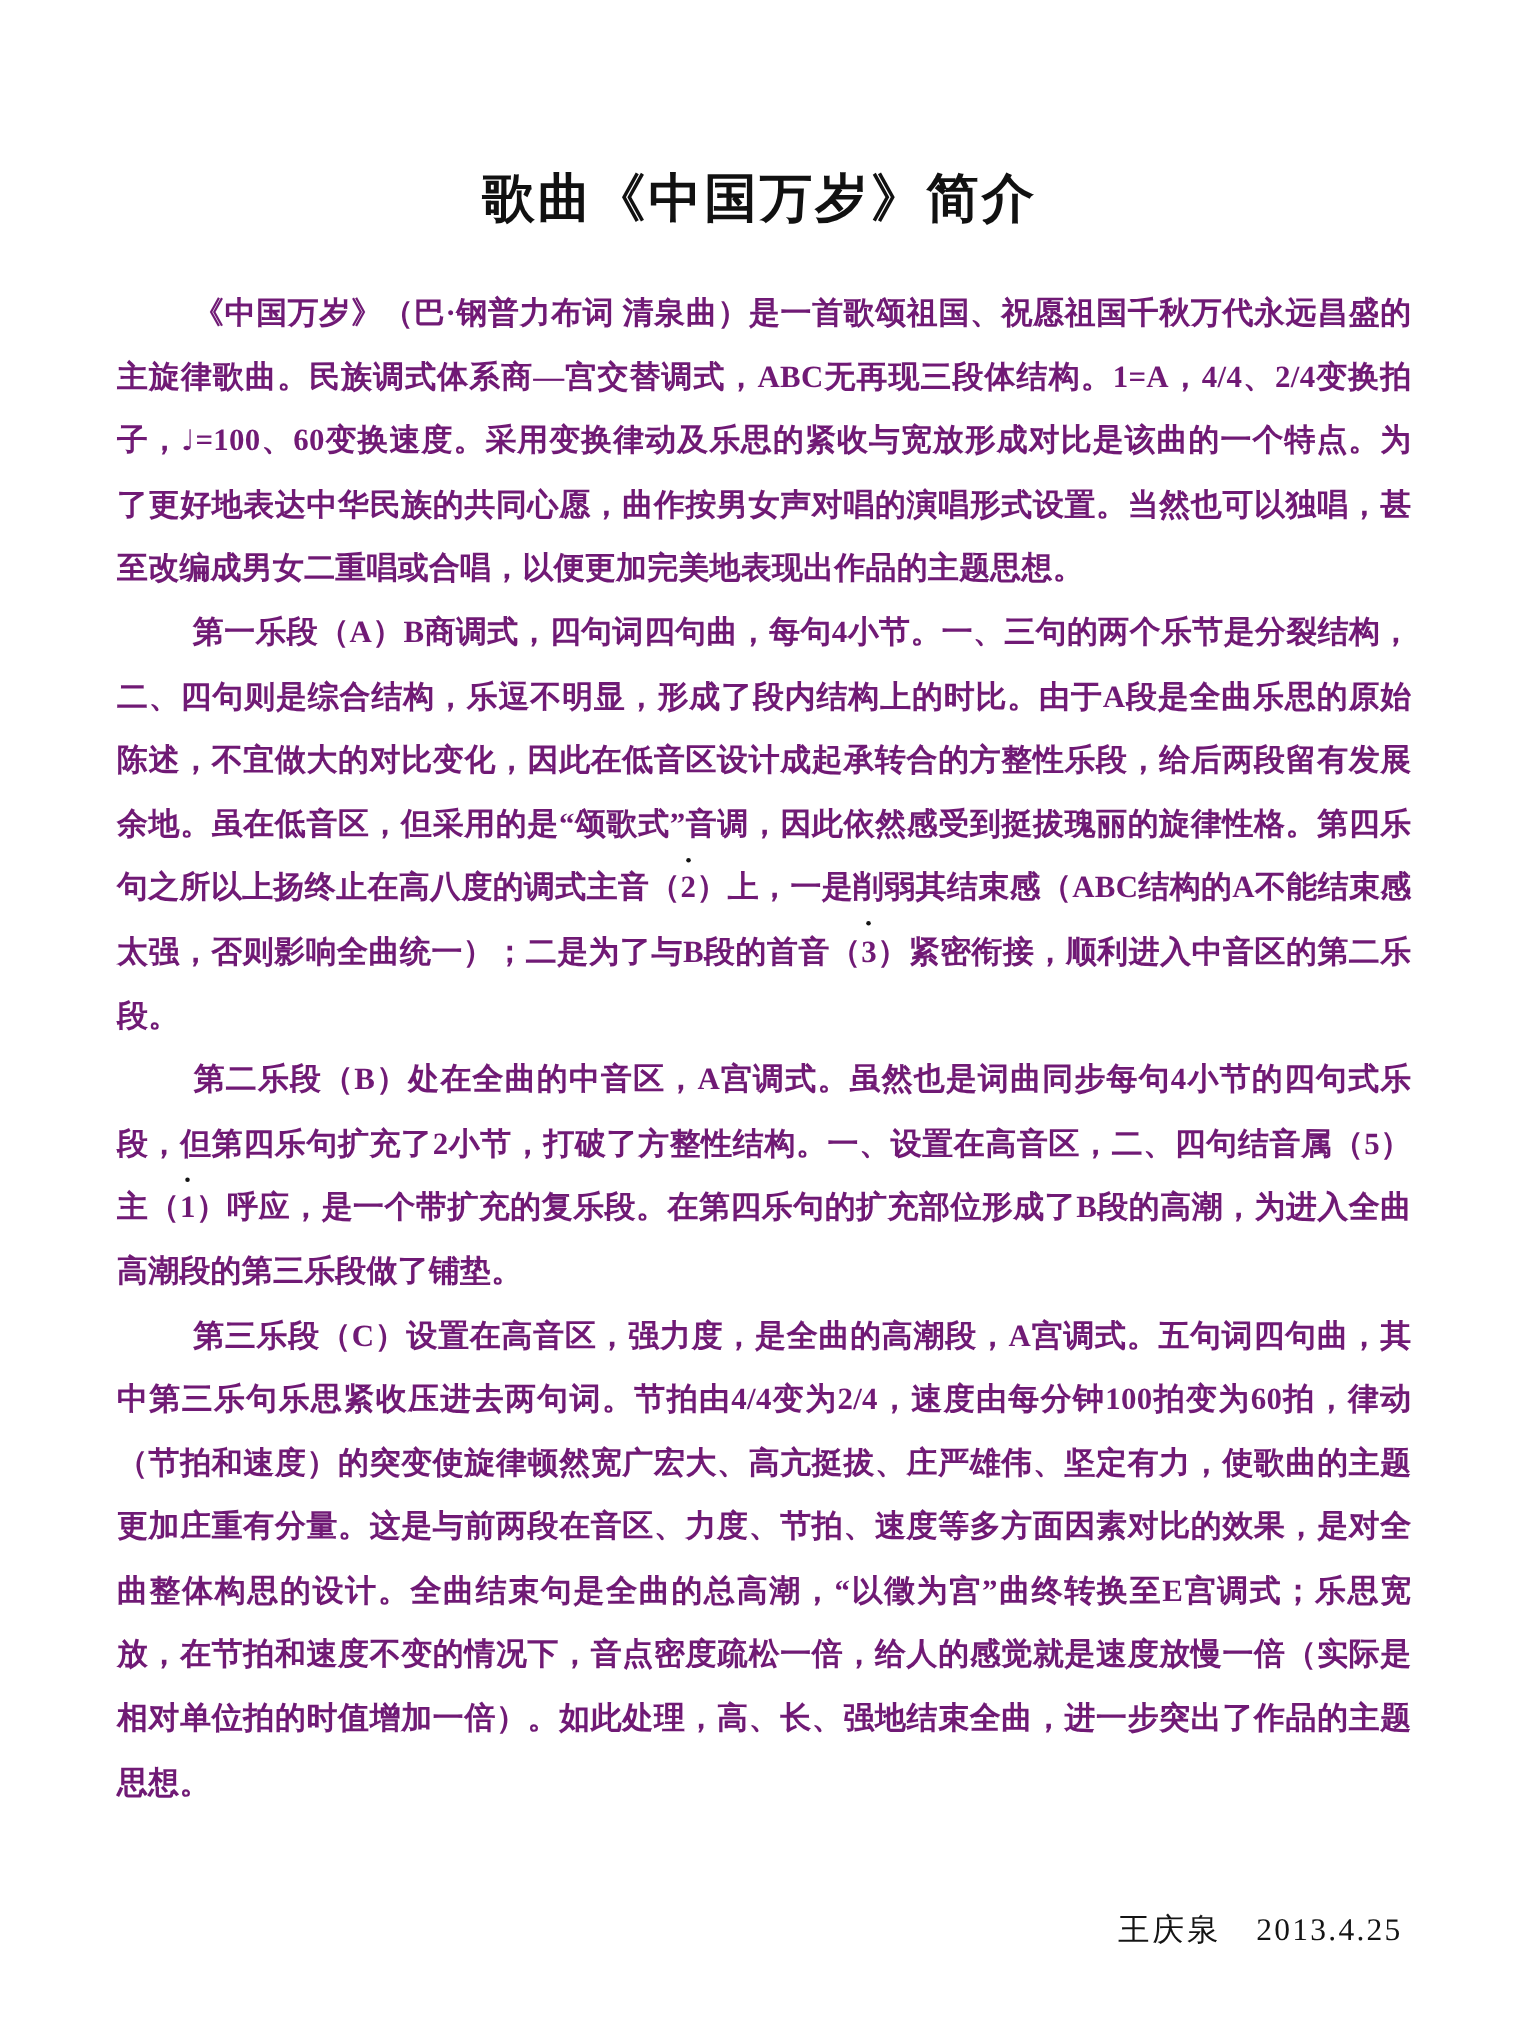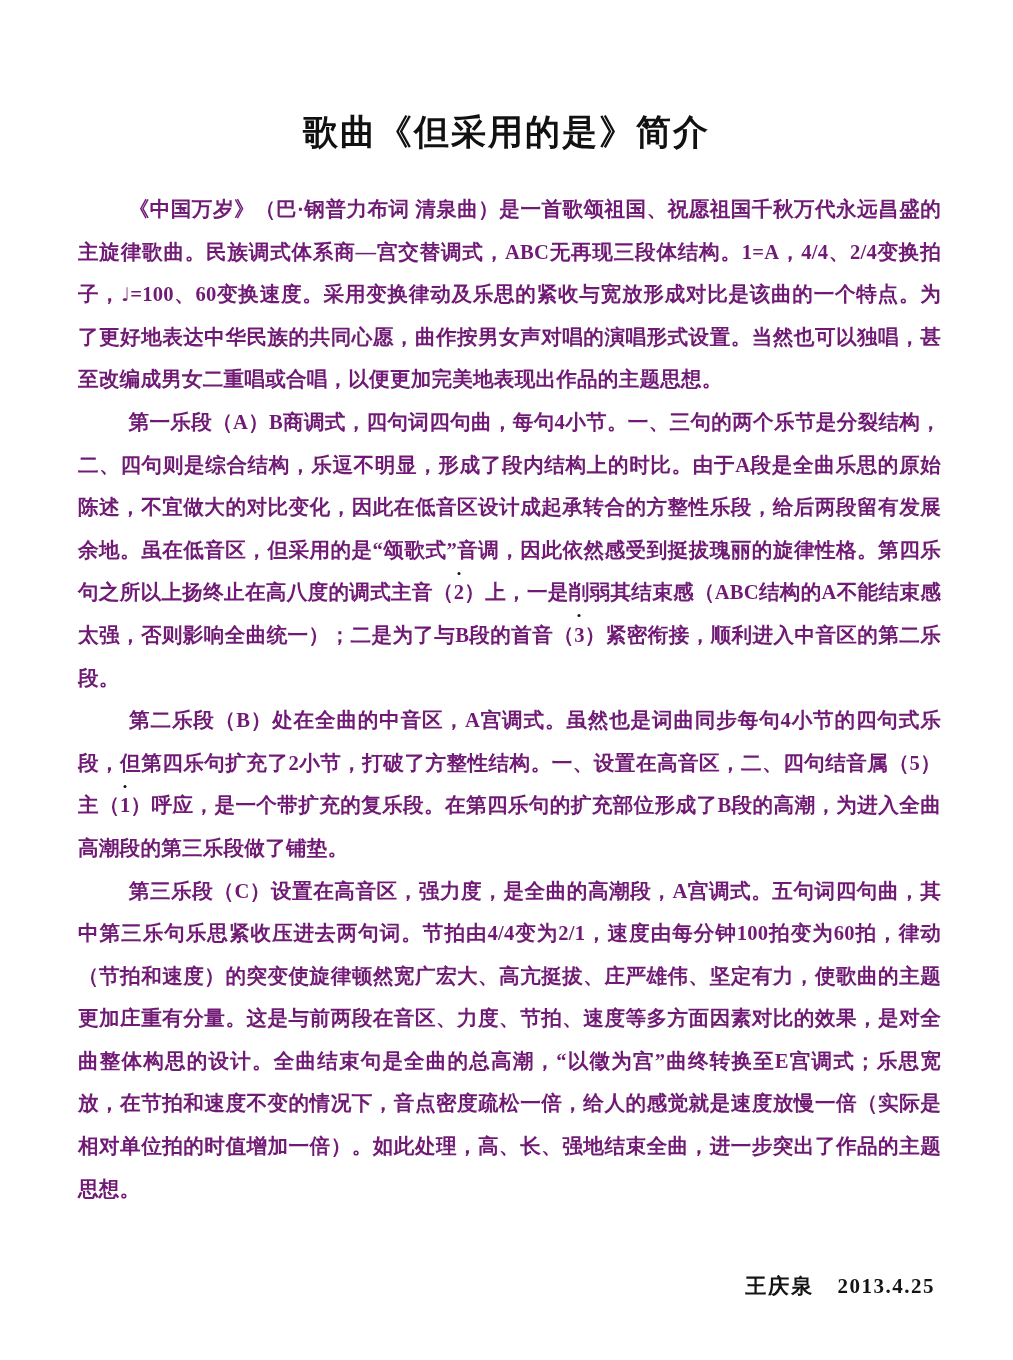--- a/index.html
+++ b/index.html
@@ -63,21 +63,21 @@
   }
 
   .sig-row {
     position: absolute;
     left: 0;
     right: 0;
     top: 1272px;
     padding-right: 78px;
     text-align: right;
     font-size: 21px;
-    font-weight: bold;
+    font-weight: normal;
     color: #141414;
     font-family: "Liberation Serif", "DejaVu Serif", serif;
   }
   .sig-name {
     letter-spacing: 2px;
   }
   .sig-date {
     margin-left: 18px;
     letter-spacing: 1.5px;
     font-family: "Liberation Serif", "DejaVu Serif", serif;
@@ -107,27 +107,27 @@
   }
   .latin {
     font-family: "Liberation Serif", "DejaVu Serif", serif;
   }
 </style>
 </head>
 <body>
 
 <div class="page">
 
-  <h1 class="doc-title">歌曲《但采用的是》简介</h1>
+  <h1 class="doc-title">歌曲《中国万岁》简介</h1>
 
   <div class="body-block">
     <p class="para" id="para-0"><span class="indent"></span><span>《中国万岁》（巴·钢普力布词  清泉曲）是一首歌颂祖国、祝愿祖国千秋万代永远昌盛的主旋律歌曲。民族调式体系商—宫交替调式，ABC无再现三段体结构。1=A，4/4、2/4变换拍子，</span><span class="note-glyph">♩</span><span>=100、60变换速度。采用变换律动及乐思的紧收与宽放形成对比是该曲的一个特点。为了更好地表达中华民族的共同心愿，曲作按男女声对唱的演唱形式设置。当然也可以独唱，甚至改编成男女二重唱或合唱，以便更加完美地表现出作品的主题思想。</span></p>
     <p class="para" id="para-1"><span class="indent"></span><span>第一乐段（A）B商调式，四句词四句曲，每句4小节。一、三句的两个乐节是分裂结构，二、四句则是综合结构，乐逗不明显，形成了段内结构上的时比。由于A段是全曲乐思的原始陈述，不宜做大的对比变化，因此在低音区设计成起承转合的方整性乐段，给后两段留有发展余地。虽在低音区，但采用的是“颂歌式”音调，因此依然感受到挺拔瑰丽的旋律性格。第四乐句之所以上扬终止在高八度的调式主音（</span><span class="jianpu latin"><span>2</span><span class="dot"></span></span><span>）上，一是削弱其结束感（ABC结构的A不能结束感太强，否则影响全曲统一）；二是为了与B段的首音（</span><span class="jianpu latin"><span>3</span><span class="dot"></span></span><span>）紧密衔接，顺利进入中音区的第二乐段。</span></p>
     <p class="para" id="para-2"><span class="indent"></span><span>第二乐段（B）处在全曲的中音区，A宫调式。虽然也是词曲同步每句4小节的四句式乐段，但第四乐句扩充了2小节，打破了方整性结构。一、设置在高音区，二、四句结音属（</span><span class="jianpu latin"><span>5</span></span><span>）主（</span><span class="jianpu latin"><span>1</span><span class="dot"></span></span><span>）呼应，是一个带扩充的复乐段。在第四乐句的扩充部位形成了B段的高潮，为进入全曲高潮段的第三乐段做了铺垫。</span></p>
-    <p class="para" id="para-3"><span class="indent"></span><span>第三乐段（C）设置在高音区，强力度，是全曲的高潮段，A宫调式。五句词四句曲，其中第三乐句乐思紧收压进去两句词。节拍由4/4变为2/1，速度由每分钟100拍变为60拍，律动（节拍和速度）的突变使旋律顿然宽广宏大、高亢挺拔、庄严雄伟、坚定有力，使歌曲的主题更加庄重有分量。这是与前两段在音区、力度、节拍、速度等多方面因素对比的效果，是对全曲整体构思的设计。全曲结束句是全曲的总高潮，“以徵为宫”曲终转换至E宫调式；乐思宽放，在节拍和速度不变的情况下，音点密度疏松一倍，给人的感觉就是速度放慢一倍（实际是相对单位拍的时值增加一倍）。如此处理，高、长、强地结束全曲，进一步突出了作品的主题思想。</span></p>
+    <p class="para" id="para-3"><span class="indent"></span><span>第三乐段（C）设置在高音区，强力度，是全曲的高潮段，A宫调式。五句词四句曲，其中第三乐句乐思紧收压进去两句词。节拍由4/4变为2/4，速度由每分钟100拍变为60拍，律动（节拍和速度）的突变使旋律顿然宽广宏大、高亢挺拔、庄严雄伟、坚定有力，使歌曲的主题更加庄重有分量。这是与前两段在音区、力度、节拍、速度等多方面因素对比的效果，是对全曲整体构思的设计。全曲结束句是全曲的总高潮，“以徵为宫”曲终转换至E宫调式；乐思宽放，在节拍和速度不变的情况下，音点密度疏松一倍，给人的感觉就是速度放慢一倍（实际是相对单位拍的时值增加一倍）。如此处理，高、长、强地结束全曲，进一步突出了作品的主题思想。</span></p>
   </div>
 
   <div class="sig-row">
     <span class="sig-name">王庆泉</span>
     <span class="sig-date">2013.4.25</span>
   </div>
 
 </div>
 
 </body></html>

